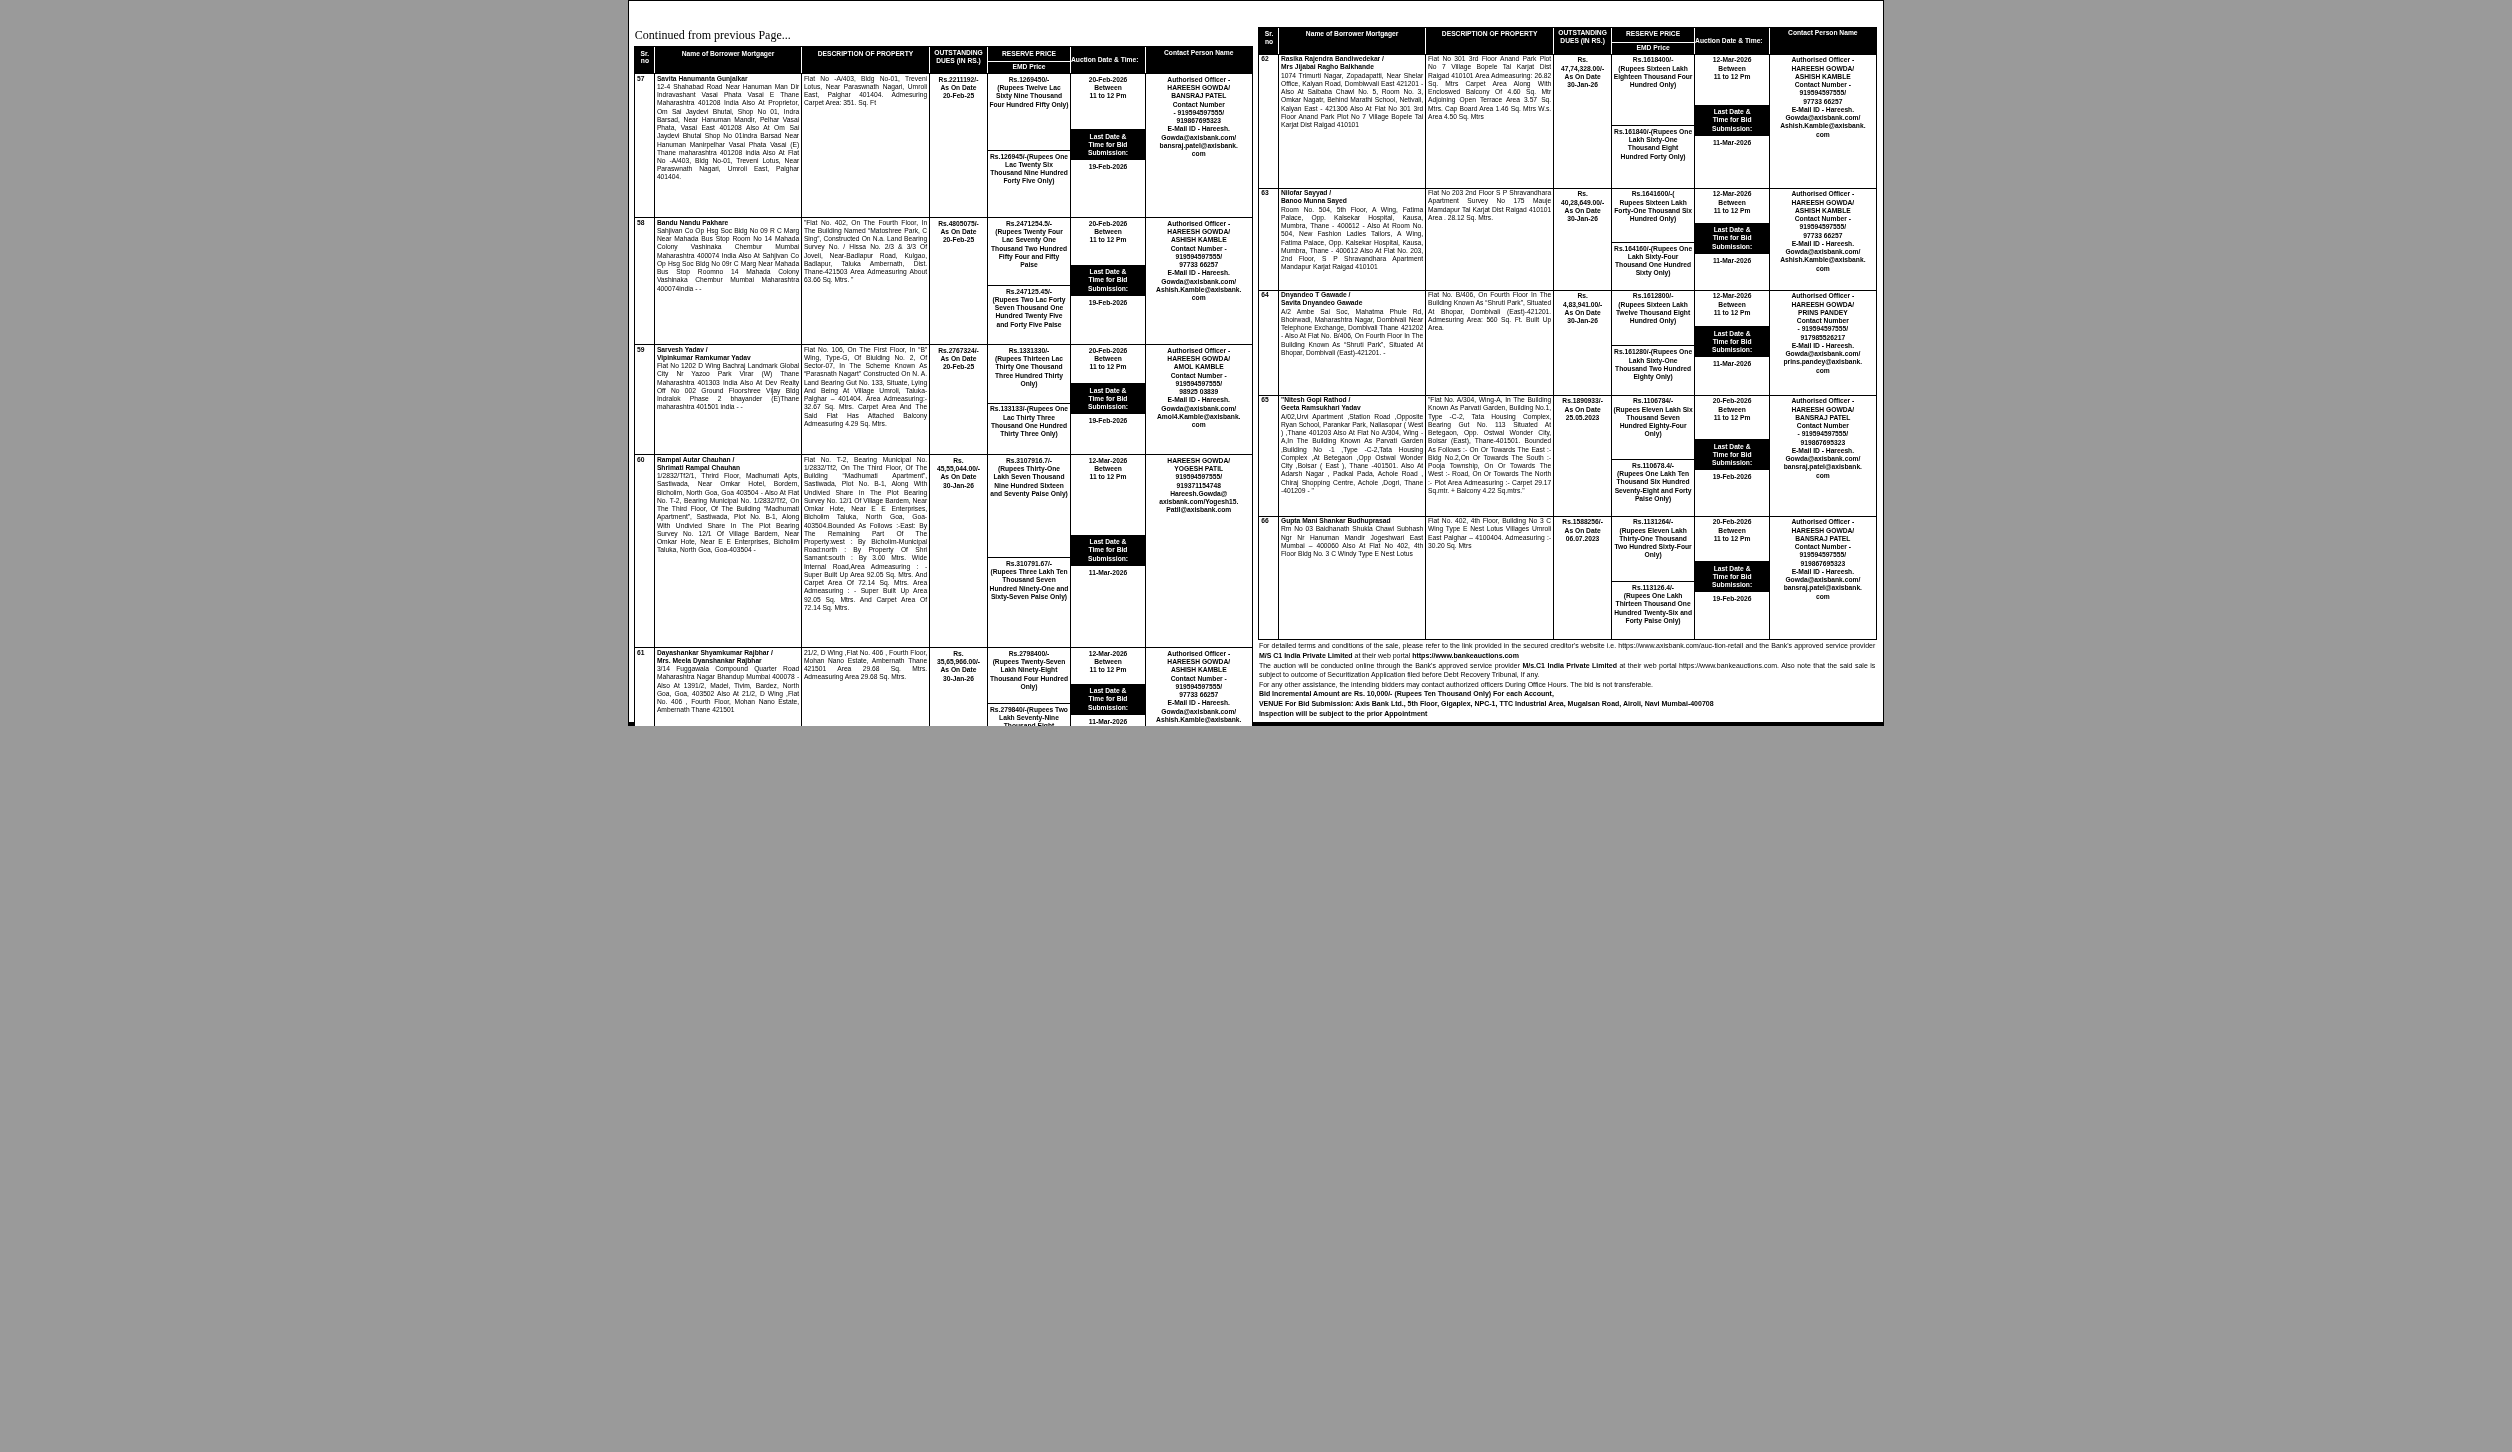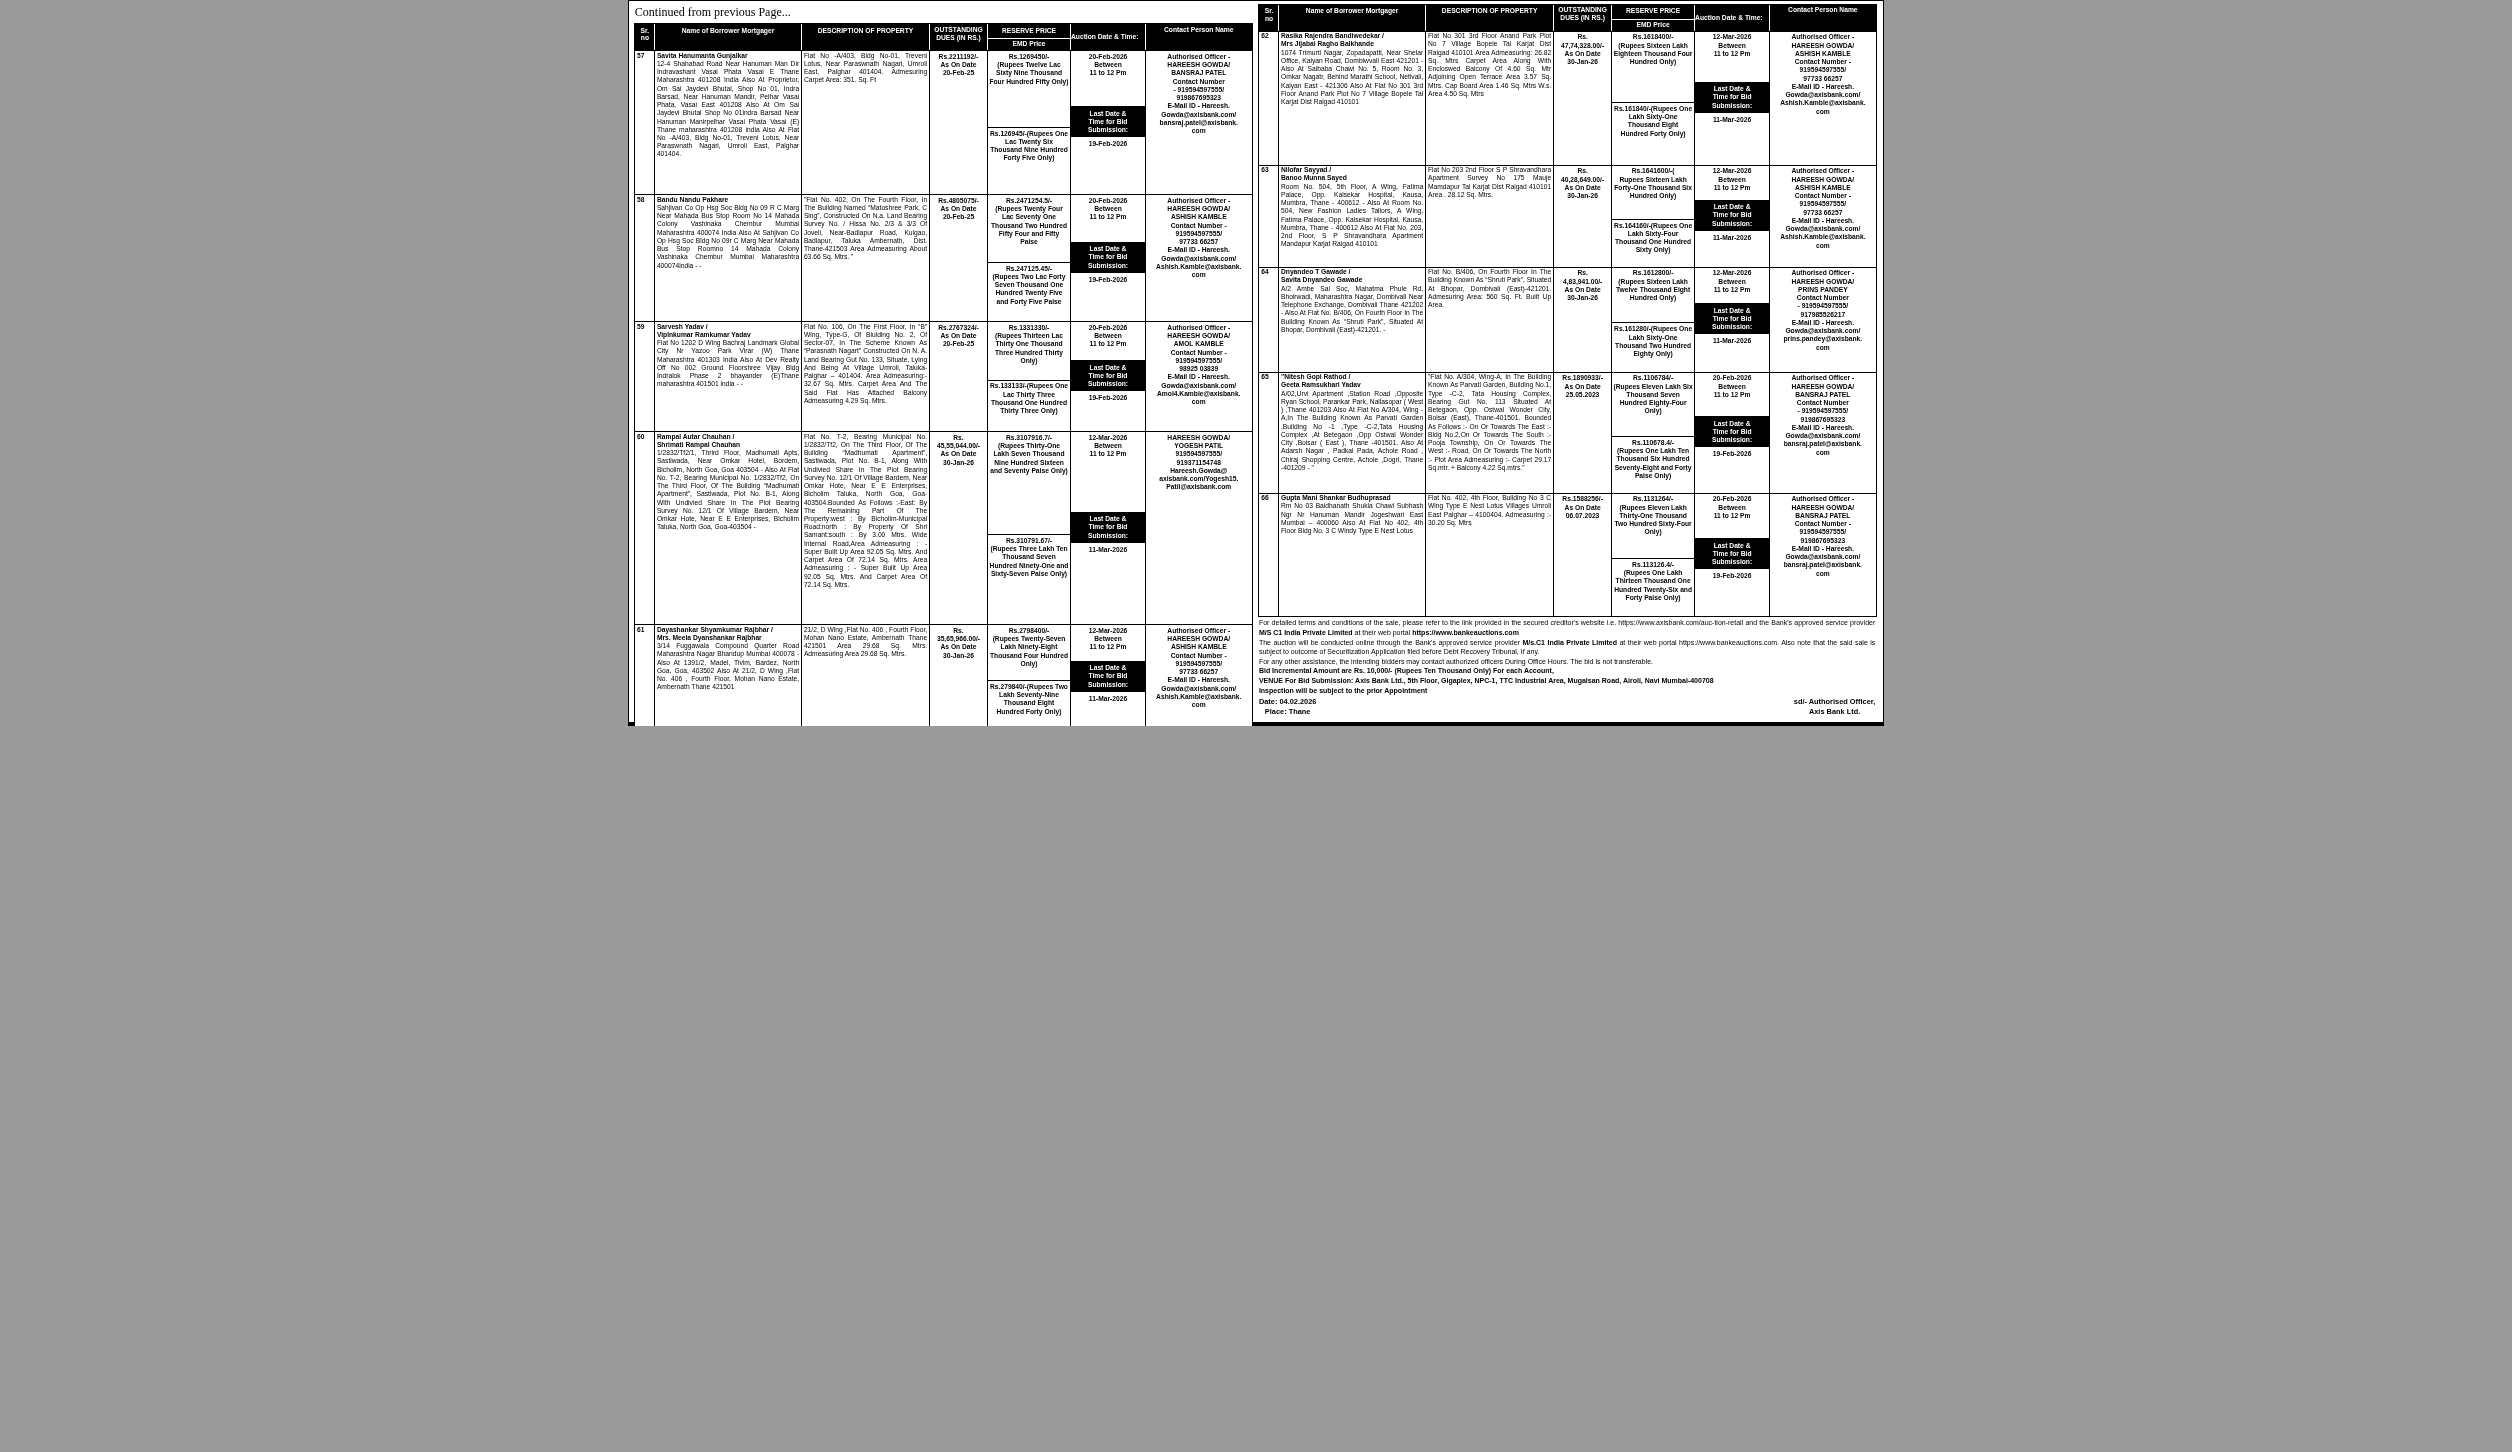--- a/index.html
+++ b/index.html
@@ -1,20 +1,20 @@
 <!DOCTYPE html>
 <html style="font-size:10.2px"><head>
 <meta charset="utf-8">
 <style>
   html,body{margin:0;padding:0;background:#9a9a9a;}
   .page{position:relative;width:1256px;height:726px;margin:0 auto;background:#fff;
         border:1.9px solid #000;border-bottom:4.5px solid #000;box-sizing:border-box;
         padding:2.6px 4.5px;display:flex;gap:5.1px;
         font-family:"Liberation Sans",sans-serif;color:#000;}
-  .col{width:619px;display:flex;flex-direction:column;box-sizing:border-box;}
+  .col{width:619px;display:flex;flex-direction:column;box-sizing:border-box;margin-top:23px;}
   .continued{font-family:"Liberation Serif",serif;font-size:12px;padding:1.3px 1.3px 3.2px 1.3px;}
   .tbl{border:1.3px solid #000;box-sizing:border-box;background:#fff;flex:0 0 auto;}
   .thead{display:flex;background:#000;color:#fff;font-weight:bold;text-align:center;
          font-size:6.7px;line-height:1.15;align-items:stretch;min-height:26px;}
   .th{box-sizing:border-box;border-right:0.6px solid #fff;display:flex;
       align-items:flex-start;justify-content:center;padding:2.6px 1.3px;}
   .th:last-child{border-right:none;}
   .th-res{flex-direction:column;padding:0;align-items:stretch;}
   .th-res .rp{flex:1;padding:2.6px 1.3px;border-bottom:1.3px solid #fff;}
   .th-res .emd{padding:1.3px 1.3px 1.9px 1.3px;}

